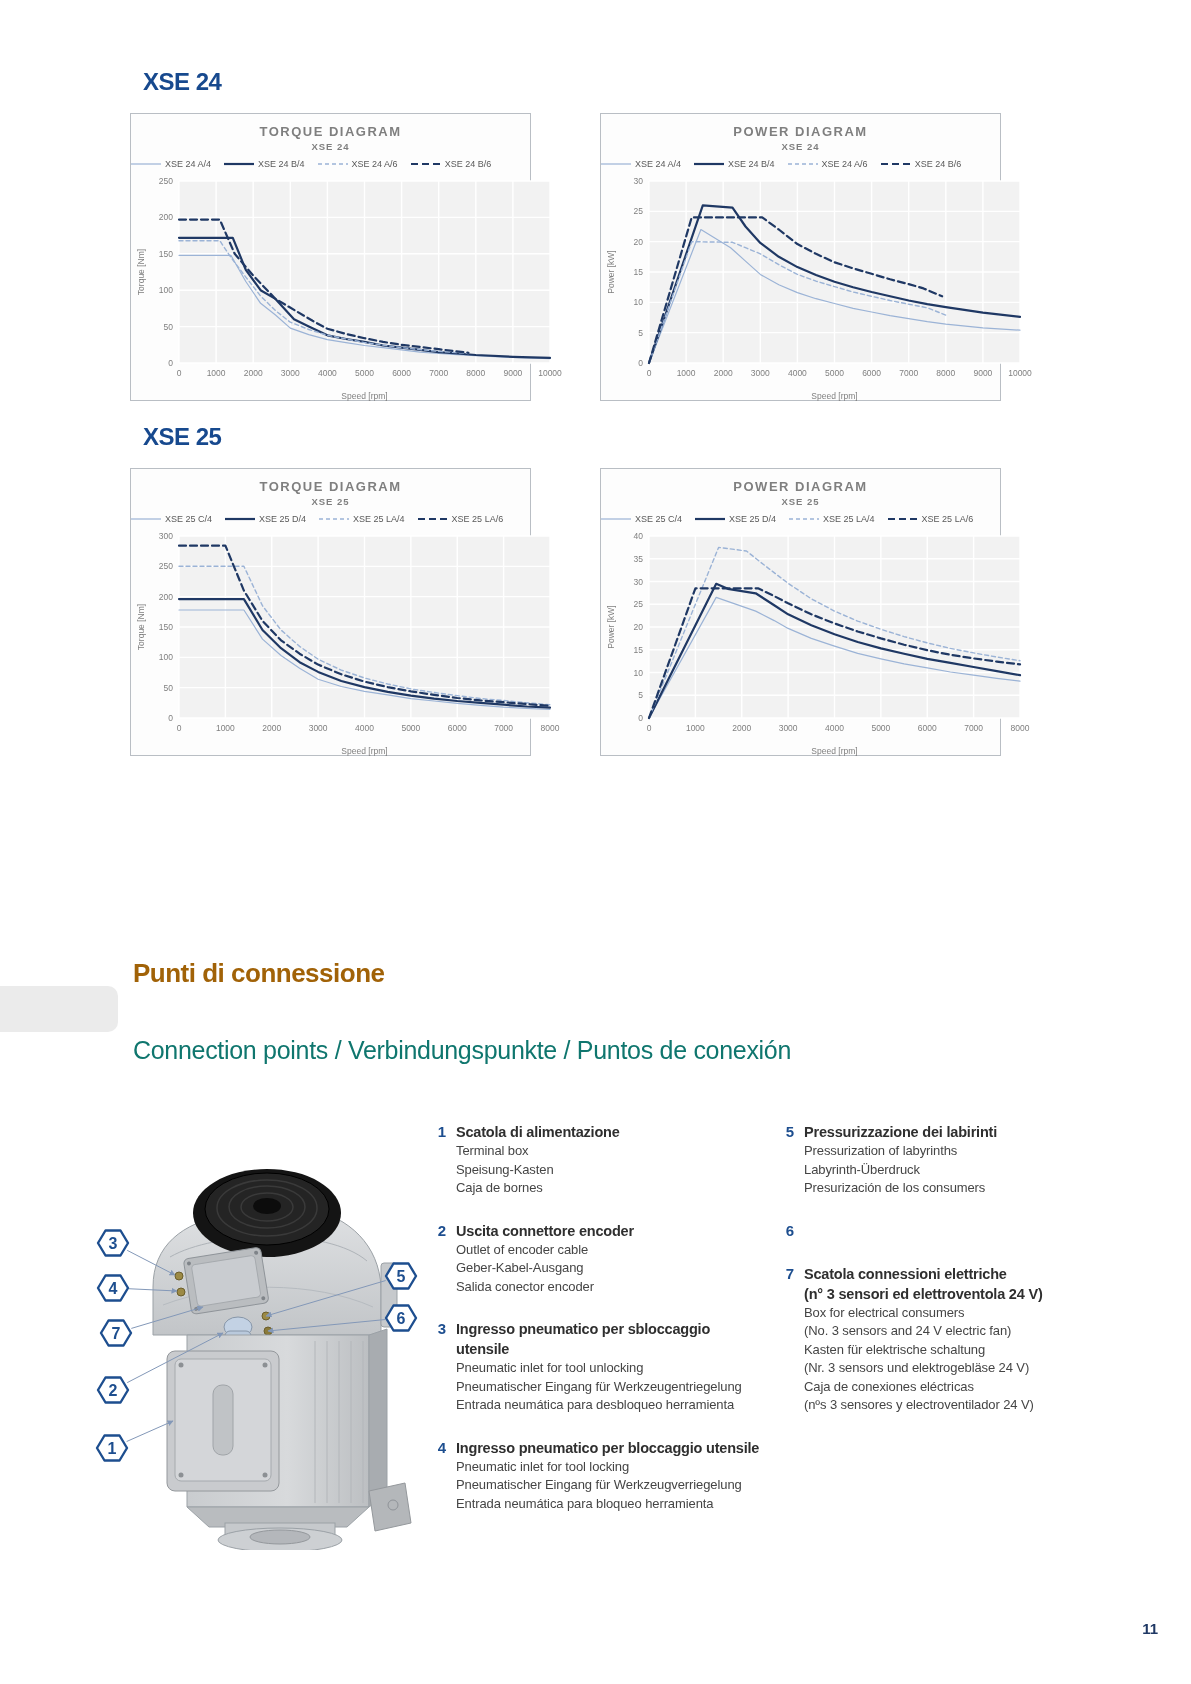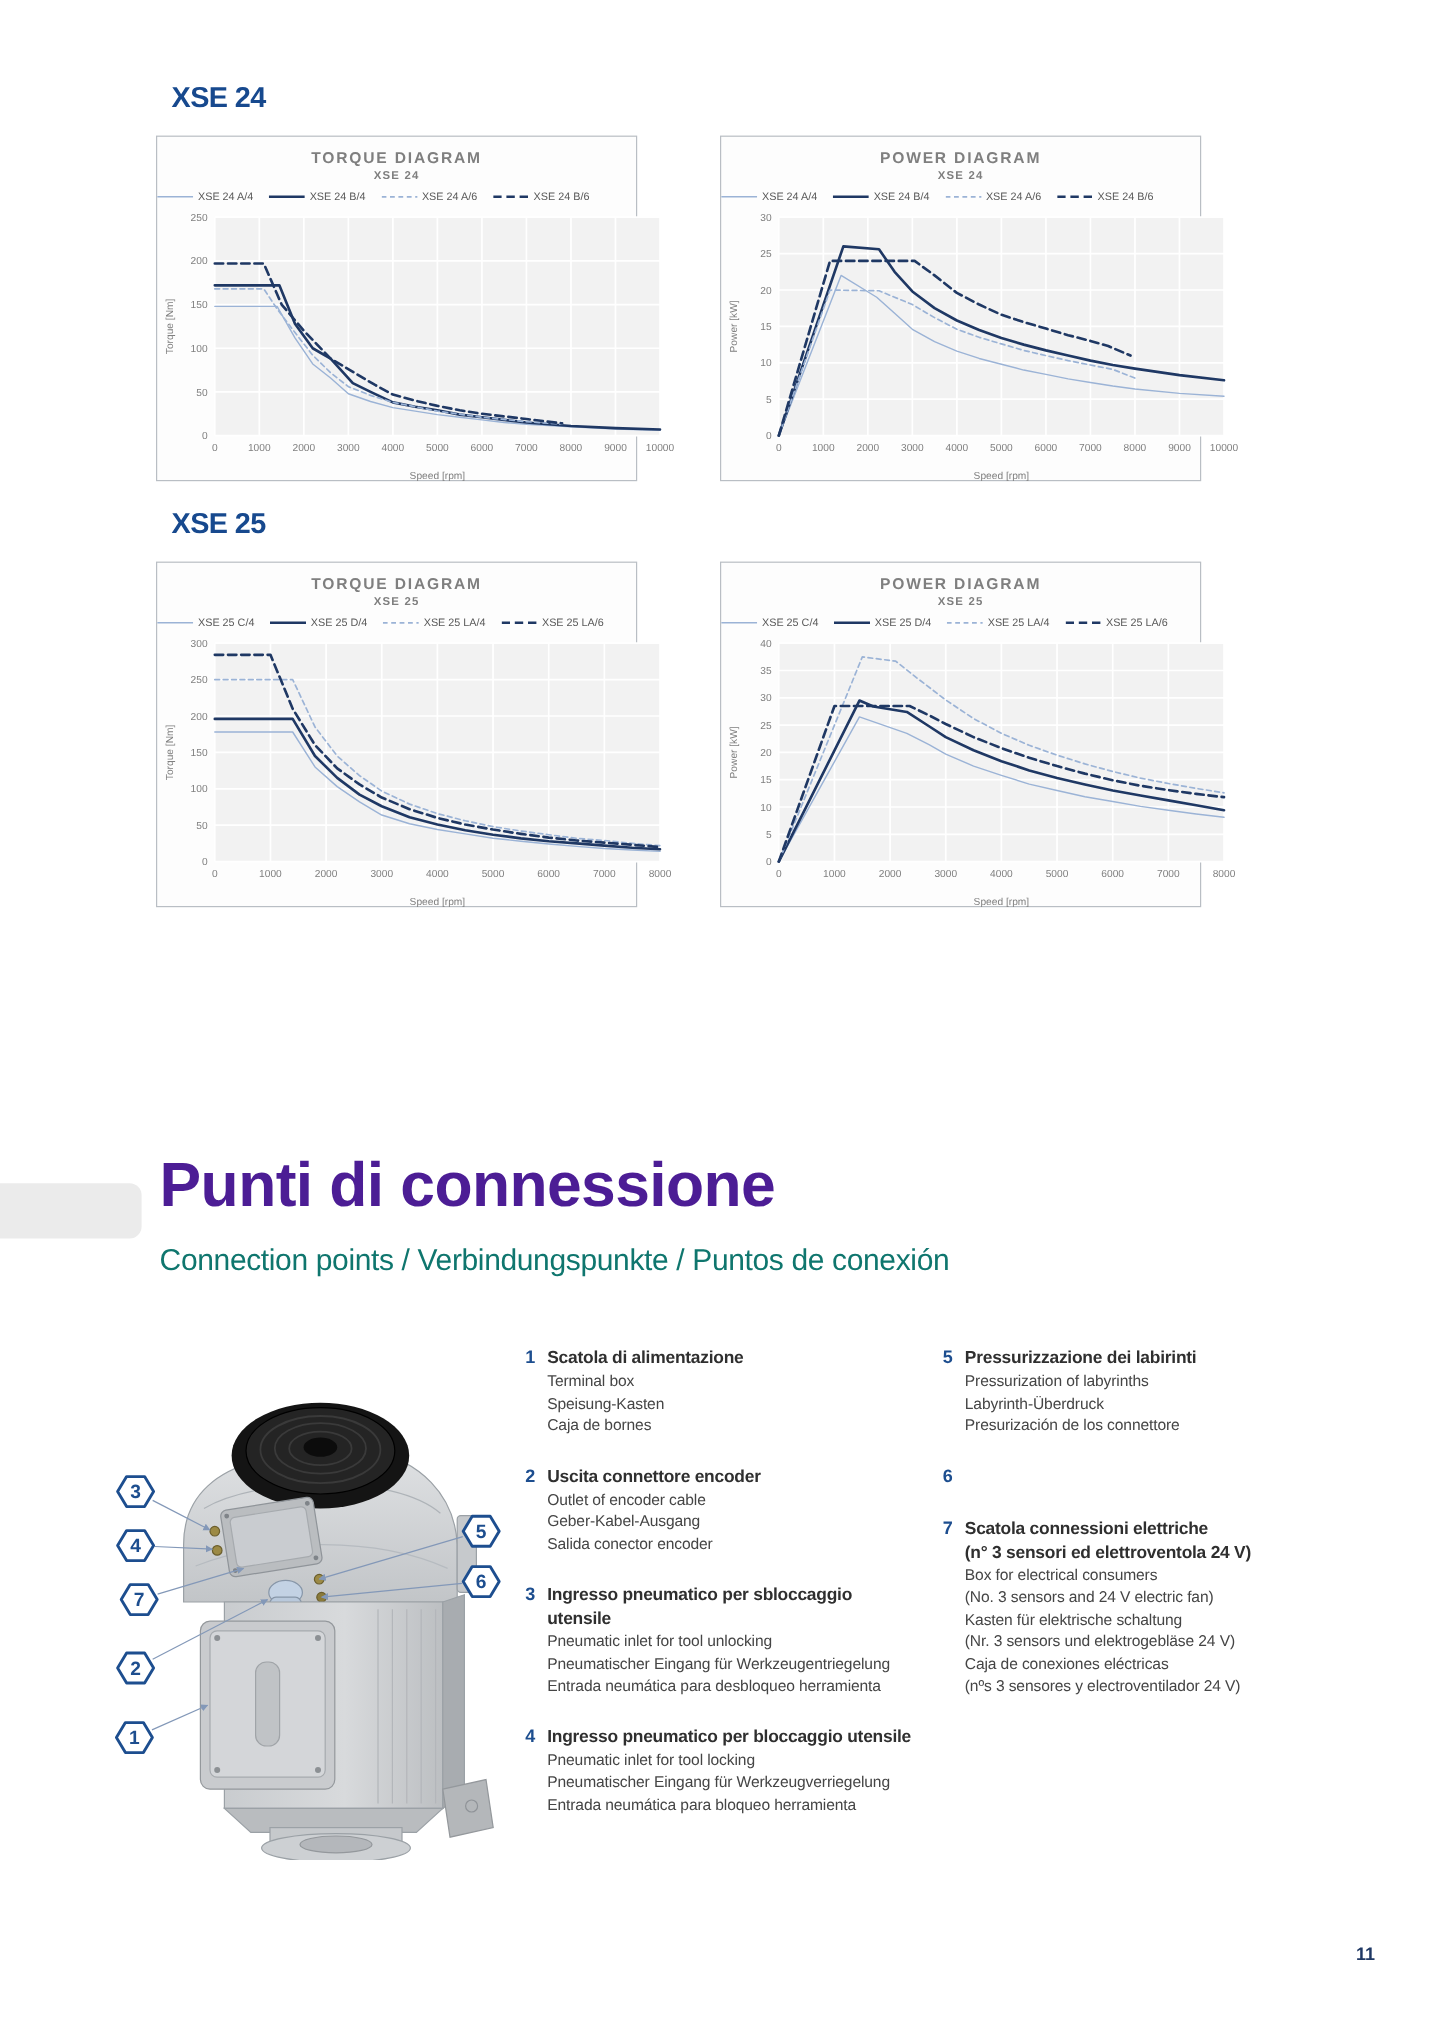--- a/index.html
+++ b/index.html
@@ -24,38 +24,38 @@
   .chart-legend{margin-top:7px;display:flex;align-items:center;gap:13px;}
   .leg-item{display:inline-flex;align-items:center;gap:4px;font-size:9px;color:#595959;}
   svg.chart-plot{display:block;margin-top:2px;}
   .tick{font-size:8.5px;fill:#7f7f7f;text-anchor:middle;font-family:"Liberation Sans",sans-serif;}
   .tick-y{text-anchor:end;}
   .axis-label{font-size:8.5px;fill:#7f7f7f;text-anchor:middle;font-family:"Liberation Sans",sans-serif;}
 
   
   .accent-bar{position:absolute;left:0;top:986px;width:118px;height:46px;background:#ebebeb;
               border-radius:0 10px 10px 0;}
-  .conn-title-main{position:absolute;left:133px;top:958px;color:#4c1d95;font-size:52px;
+  .conn-title-main{position:absolute;left:133px;top:958px;color:#a16207;font-size:26px;
                    font-weight:bold;letter-spacing:-0.5px;}
   .conn-subtitle{position:absolute;left:133px;top:1036px;color:#0f766e;font-size:25px;
                  font-weight:normal;letter-spacing:-0.3px;}
 
   .illustration{position:absolute;left:75px;top:1095px;width:345px;height:455px;}
 
   .conn-col{position:absolute;top:1122px;width:345px;}
   #conn-col-left{left:420px;}
   #conn-col-right{left:768px;}
   .conn-item{display:flex;margin-bottom:23px;}
   .conn-num{width:26px;flex:0 0 26px;text-align:right;padding-right:10px;color:#1d4e8f;
             font-weight:bold;font-size:15px;line-height:20px;}
   .conn-body{flex:1;}
   .conn-title{color:#2f2f2f;font-weight:bold;font-size:14.5px;line-height:20px;letter-spacing:-0.2px;}
   .conn-line{color:#454545;font-size:13px;line-height:18.5px;letter-spacing:-0.1px;}
 
-  .page-number{position:absolute;left:1118px;top:1620px;width:40px;text-align:center;
+  .page-number{position:absolute;left:1118px;top:1620px;width:40px;text-align:right;
                color:#1f3864;font-size:15px;font-weight:bold;}
 </style>
 </head>
 <body>
 
 <div class="page">
 
   <div class="model-heading" id="hd-xse24">XSE 24</div>
 
   <div class="chart-panel" id="panel0">
@@ -500,21 +500,21 @@
         </div>
       </div>
     </div>
   <div class="conn-col" id="conn-col-right">
       <div class="conn-item">
         <div class="conn-num">5</div>
         <div class="conn-body">
           <div class="conn-title">Pressurizzazione dei labirinti</div>
           <div class="conn-line">Pressurization of labyrinths</div>
           <div class="conn-line">Labyrinth-Überdruck</div>
-          <div class="conn-line">Presurización de los connettore</div>
+          <div class="conn-line">Presurización de los consumers</div>
         </div>
       </div>
       <div class="conn-item">
         <div class="conn-num">6</div>
       </div>
       <div class="conn-item">
         <div class="conn-num">7</div>
         <div class="conn-body">
           <div class="conn-title">Scatola connessioni elettriche</div>
           <div class="conn-title">(n° 3 sensori ed elettroventola 24 V)</div>

